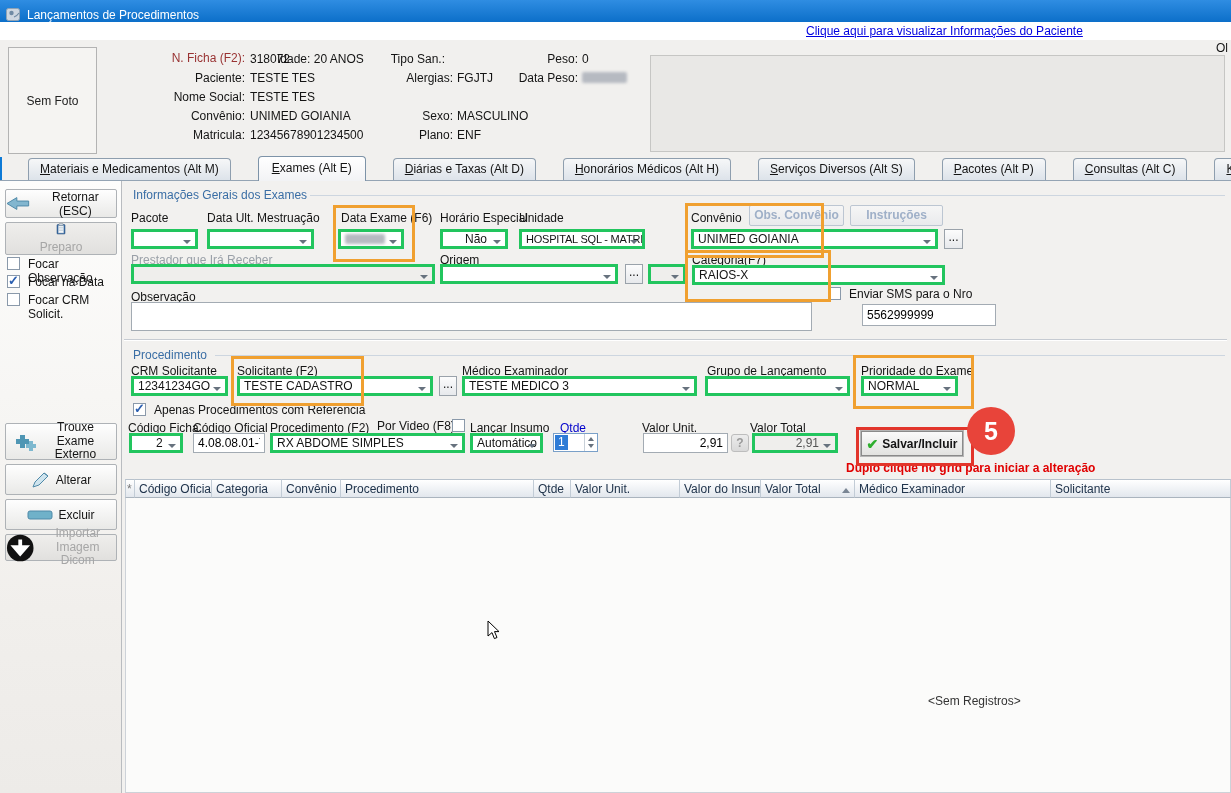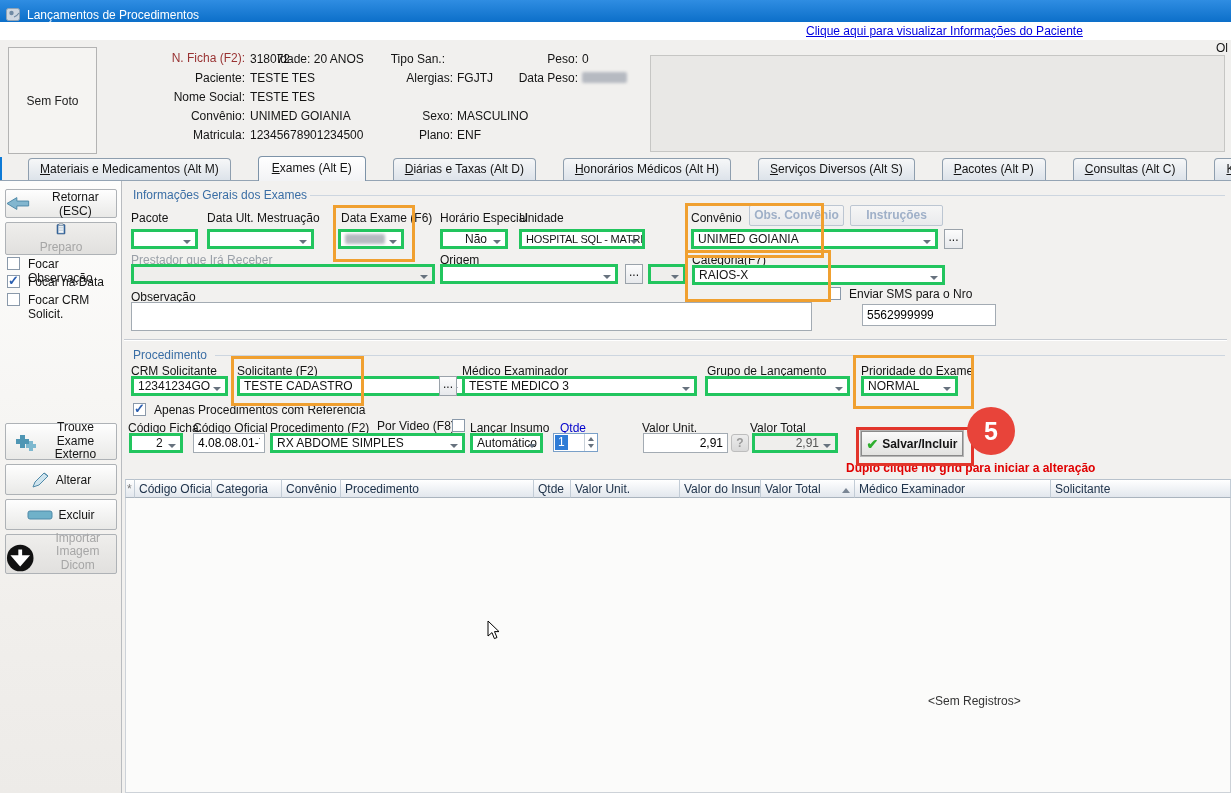--- a/index.html
+++ b/index.html
@@ -207,21 +207,21 @@
         <path d="M13 2 L17 5" stroke="#4f89a8"></path>
       </svg>
       <span>Alterar</span>
     </div>
     <div class="sbtn" style="top:318px;height:31px;">
       <svg width="26" height="10" viewBox="0 0 26 10">
         <rect x="1" y="1" width="24" height="8" rx="2" fill="#6fb1c9" stroke="#4f89a8"></rect>
       </svg>
       <span>Excluir</span>
     </div>
-    <div class="sbtn disabled" style="top:353px;height:40px;align-items:flex-end;">
+    <div class="sbtn disabled" style="top:353px;height:27px;">
       <svg width="30" height="30" viewBox="0 0 30 30">
         <circle cx="15" cy="15" r="14" fill="#111"></circle>
         <path d="M15 6 L15 17 M15 21 L9 14 L21 14 Z" stroke="#fff" stroke-width="4" fill="#fff"></path>
       </svg>
       <span style="line-height:1.15;">
         <span>Importar</span><br>
         <span>Imagem Dicom</span>
       </span>
     </div>
   </div>
@@ -307,21 +307,21 @@
   <span class="gtitle" style="left:133px;top:348px;">Procedimento</span>
   <div class="gline" style="left:215px;top:355px;width:1010px;"></div>
 
   <span class="lbl" style="left:131px;top:364px;">CRM Solicitante</span>
   <div class="combo" style="left:131px;top:376px;width:97px;">
     <span>12341234GO</span>
     <span class="arr"></span>
   </div>
 
   <span class="lbl" style="left:237px;top:364px;">Solicitante (F2)</span>
-  <div class="combo" style="left:237px;top:376px;width:228px;text-align:right;">
+  <div class="combo" style="left:237px;top:376px;width:196px;text-align:right;">
     <span>TESTE CADASTRO</span>
     <span class="arr"></span>
   </div>
   <div class="dots" style="left:439px;top:376px;width:18px;height:20px;">...</div>
 
   <span class="lbl" style="left:462px;top:364px;">Médico Examinador</span>
   <div class="combo" style="left:462px;top:376px;width:235px;">
     <span>TESTE MEDICO 3</span>
     <span class="arr"></span>
   </div>

